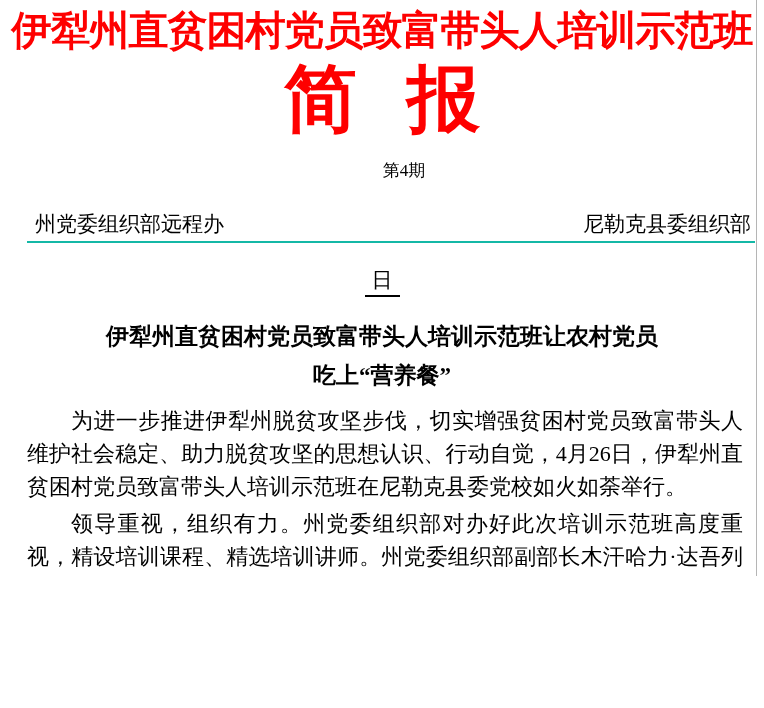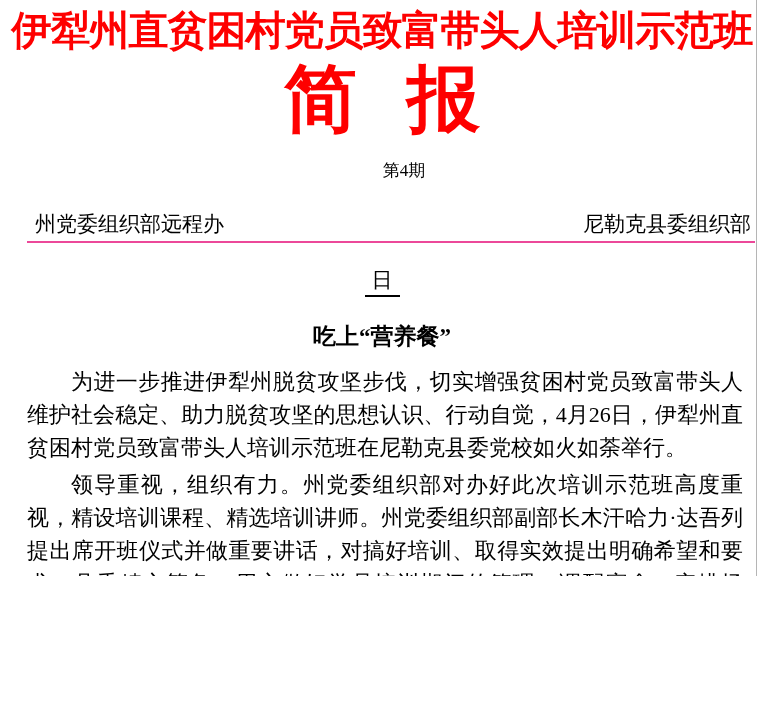--- a/index.html
+++ b/index.html
@@ -37,21 +37,21 @@
     font-size:17px;
     line-height:22px;
     margin-left:44px;
   }
   .org-row {
     display:flex;
     justify-content:space-between;
     align-items:baseline;
     margin:30px 9px 0 27px;
     padding:0 4px 4px 8px;
-    border-bottom:2px solid #ec4899;
+    border-bottom:2px solid #14b8a6;
     font-size:21px;
     line-height:25px;
   }
   .day-row {
     margin-top:25px;
     text-align:center;
     font-size:21px;
     line-height:25px;
   }
   .day-row .day {
@@ -103,20 +103,21 @@
   <div class="org-row">
     <span>州党委组织部远程办</span>
     <span>尼勒克县委组织部</span>
   </div>
 
   <div class="day-row">
     <span class="day">日</span>
   </div>
 
   <div class="article-title">
+    <div>伊犁州直贫困村党员致富带头人培训示范班让农村党员</div>
     <div>吃上“营养餐”</div>
   </div>
 
   <div class="body-text">
     <p>为进一步推进伊犁州脱贫攻坚步伐，切实增强贫困村党员致富带头人维护社会稳定、助力脱贫攻坚的思想认识、行动自觉，4月26日，伊犁州直贫困村党员致富带头人培训示范班在尼勒克县委党校如火如荼举行。</p>
     <p>领导重视，组织有力。州党委组织部对办好此次培训示范班高度重视，精设培训课程、精选培训讲师。州党委组织部副部长木汗哈力·达吾列提出席开班仪式并做重要讲话，对搞好培训、取得实效提出明确希望和要求。县委精心筹备，用心做好学员培训期间的管理，调配宿舍、安排场地、精选教官，全力保障培训工作扎实开展。县委组织部精策培训方案、精做培训保障，为开展这次培训活动奠定坚实基础。</p>
     <p>内容丰富，针对性强。突出党性修养、政治纪律和能力建设三项重点，分类、</p>
   </div>
 
   <div class="right-edge-line"></div>

